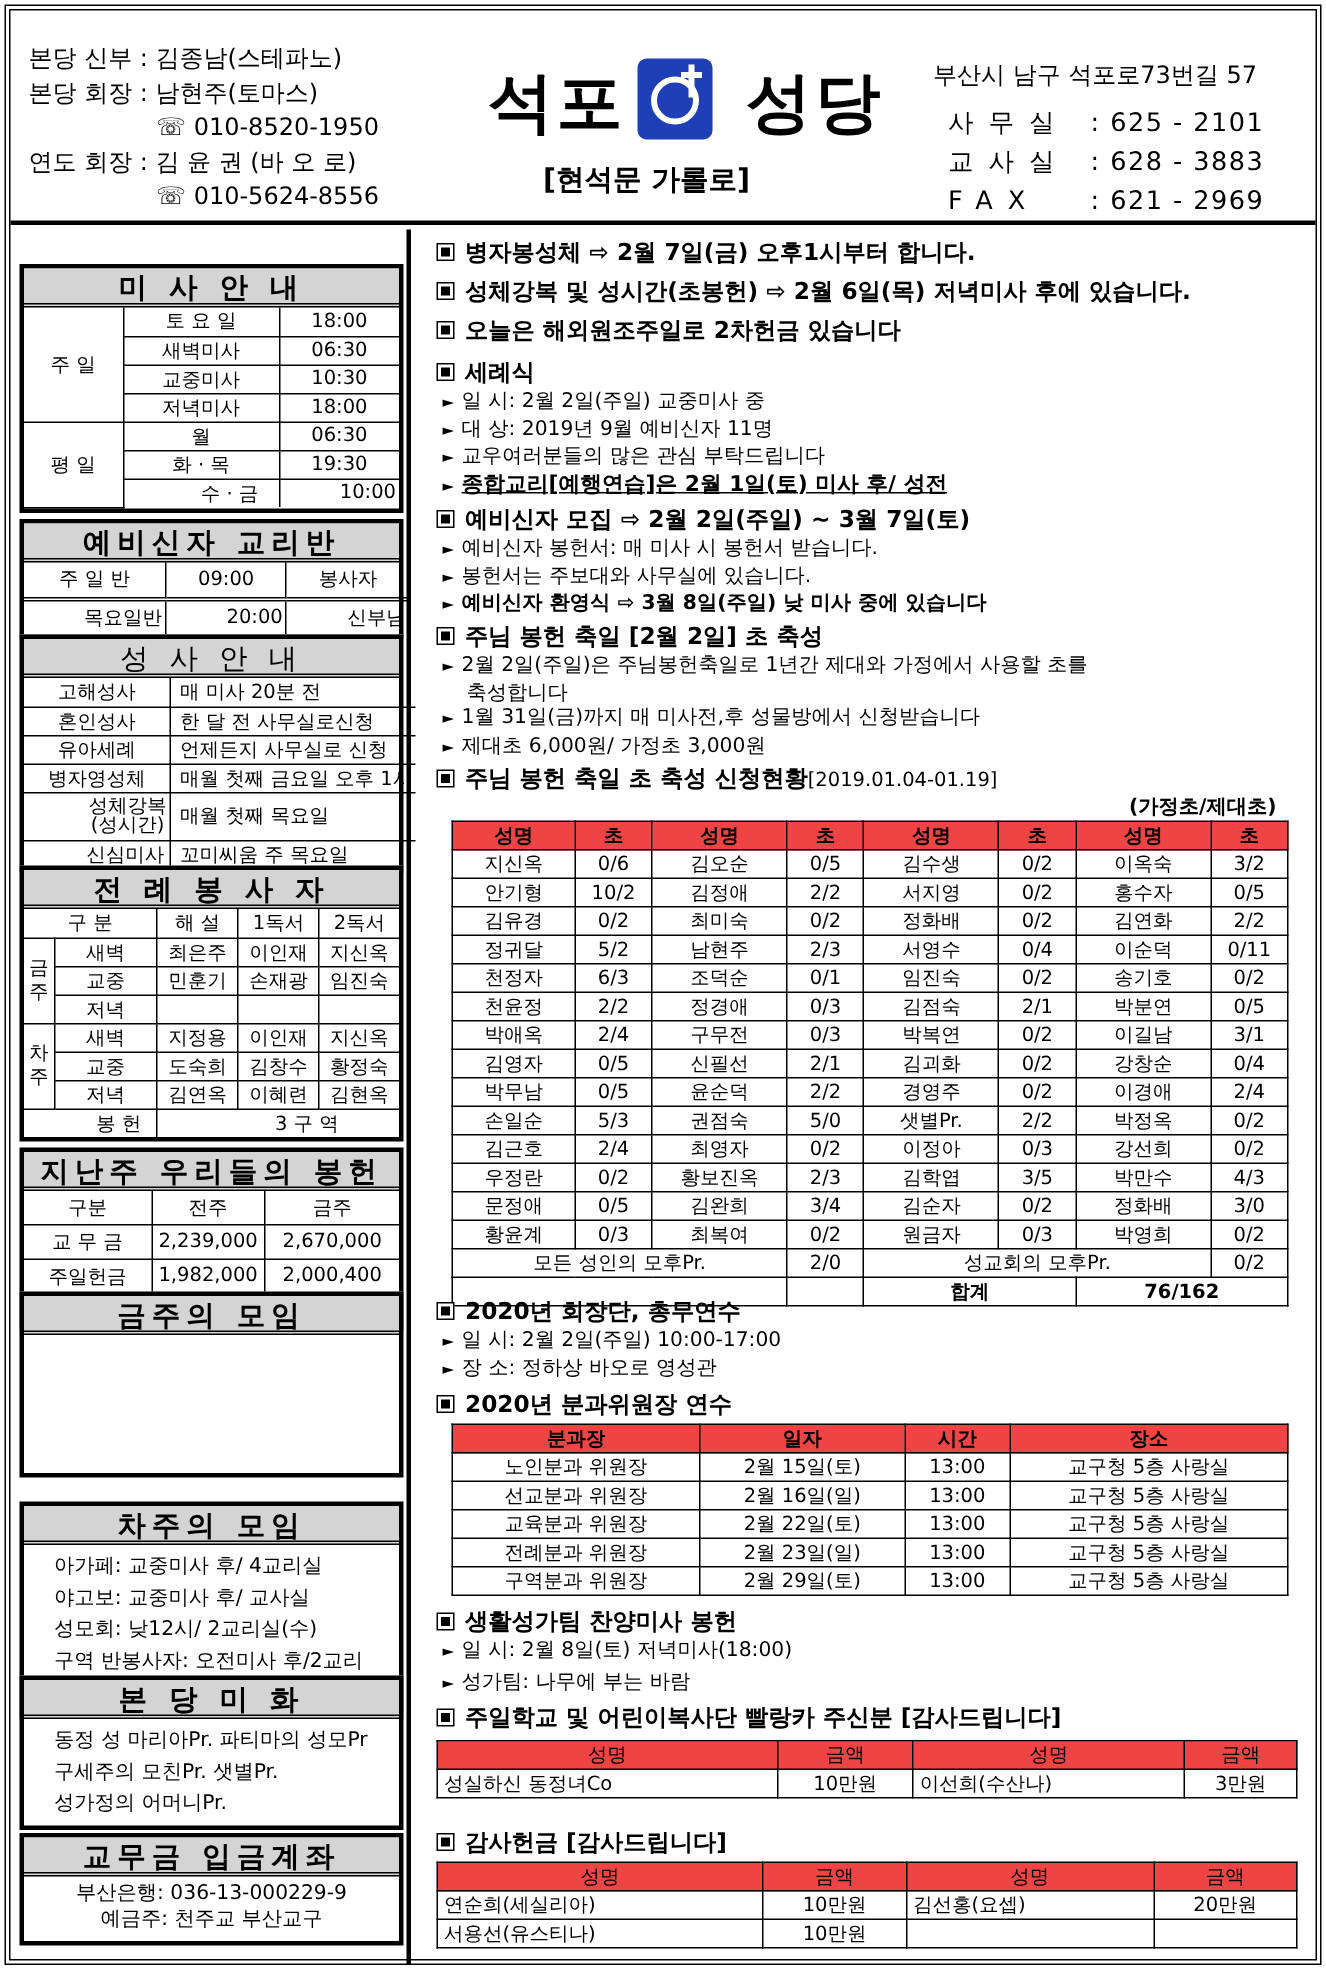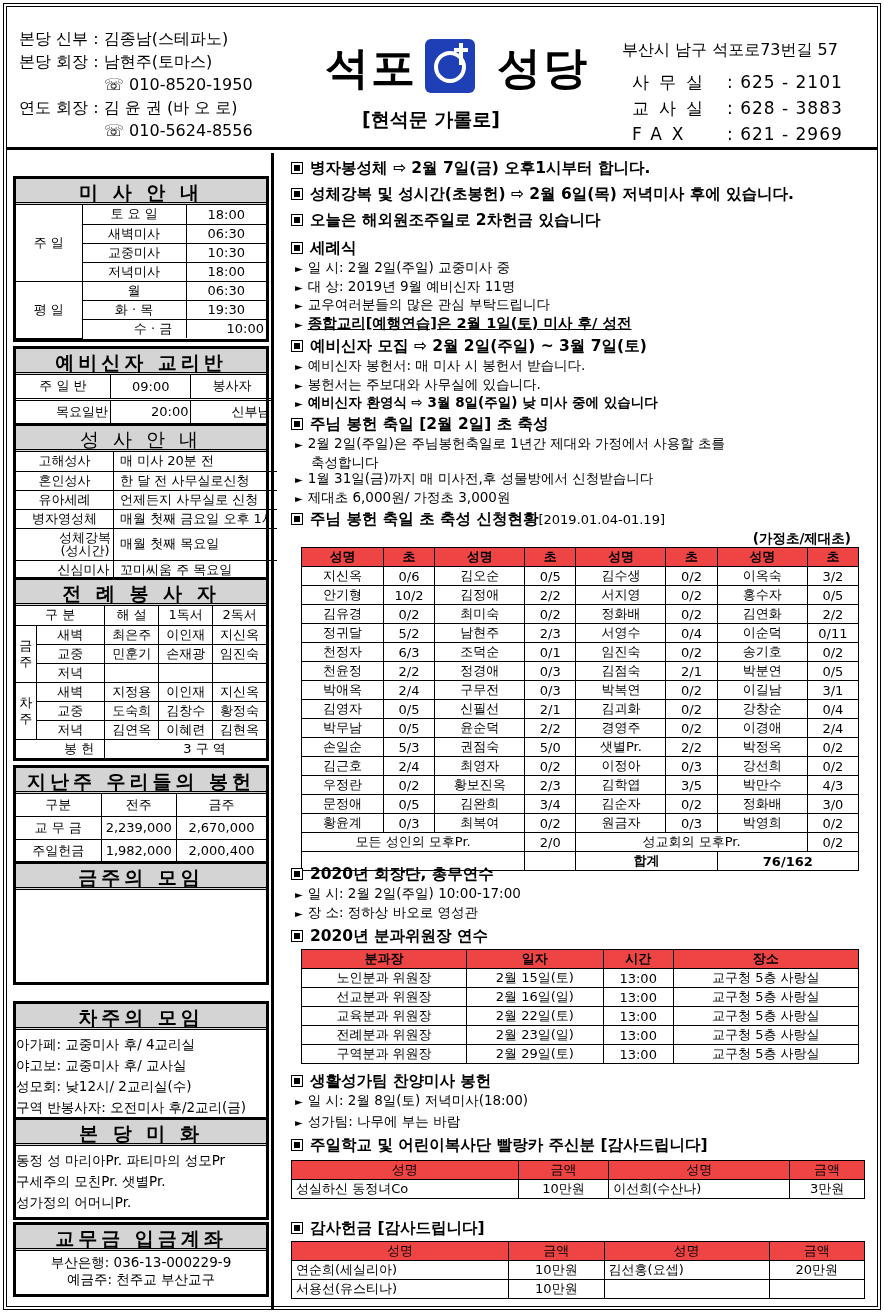--- a/index.html
+++ b/index.html
@@ -33,21 +33,21 @@
   .box { position: absolute; left: 6px; width: 256px; border: 3px solid #000; background: #fff; }
   .box-title { background: #d4d4d4; text-align: center; font-weight: bold; font-size: 19px; height: 26px; line-height: 26px; border-bottom: 3px double #000; letter-spacing: 4px; }
   .box-title.light { font-weight: normal; }
   table { border-collapse: collapse; width: 100%; }
   td, th { border: 1px solid #000; font-size: 13px; text-align: center; padding: 0 2px; height: 19px; white-space: nowrap; font-weight: normal; }
   .box table td:first-child { border-left: none; }
   .box table td:last-child { border-right: none; }
   .box table tr:last-child td { border-bottom: none; padding-left: 40px; }
   .box table tr:first-child td { border-top: none; }
   .txt-left { text-align: left !important; padding-left: 6px !important; }
-  .box-body { font-size: 13.5px; line-height: 21px; padding: 4px 0; }
+  .box-body { font-size: 13.5px; line-height: 21px; padding: 4px 20px; }
 
   
   .sec { position: absolute; left: 14px; width: 580px; }
   .h { font-size: 15.5px; font-weight: bold; height: 22px; line-height: 22px; white-space: nowrap; }
   .h .sq { display: inline-block; width: 12px; height: 12px; border: 1px solid #000; position: relative; top: 1px; margin-right: 7px; background: #fff; }
   .h .sq::after { content: ""; position: absolute; left: 2px; top: 2px; width: 6px; height: 6px; background: #000; }
   .h .small { font-weight: normal; font-size: 13px; }
   .b { font-size: 13.5px; line-height: 16.5px; padding-left: 4px; white-space: nowrap; }
   .b .tri { display: inline-block; font-size: 10px; margin-right: 5px; }
   .b.bold { font-weight: bold; }

